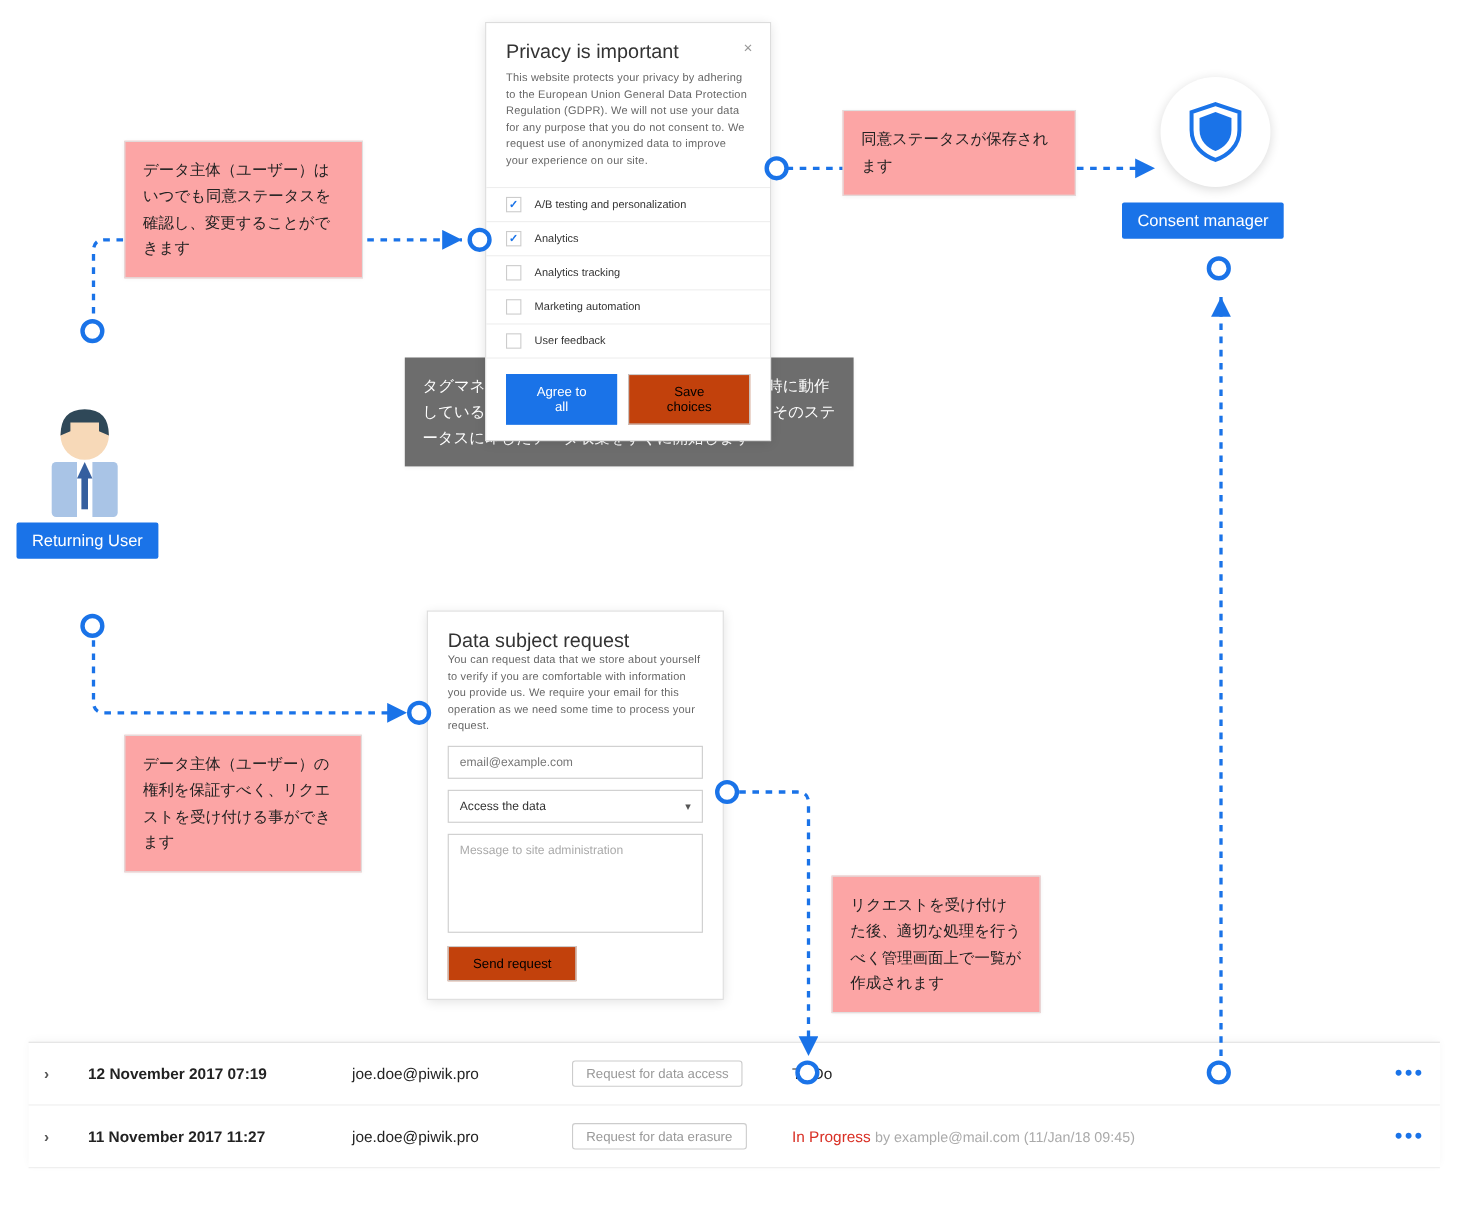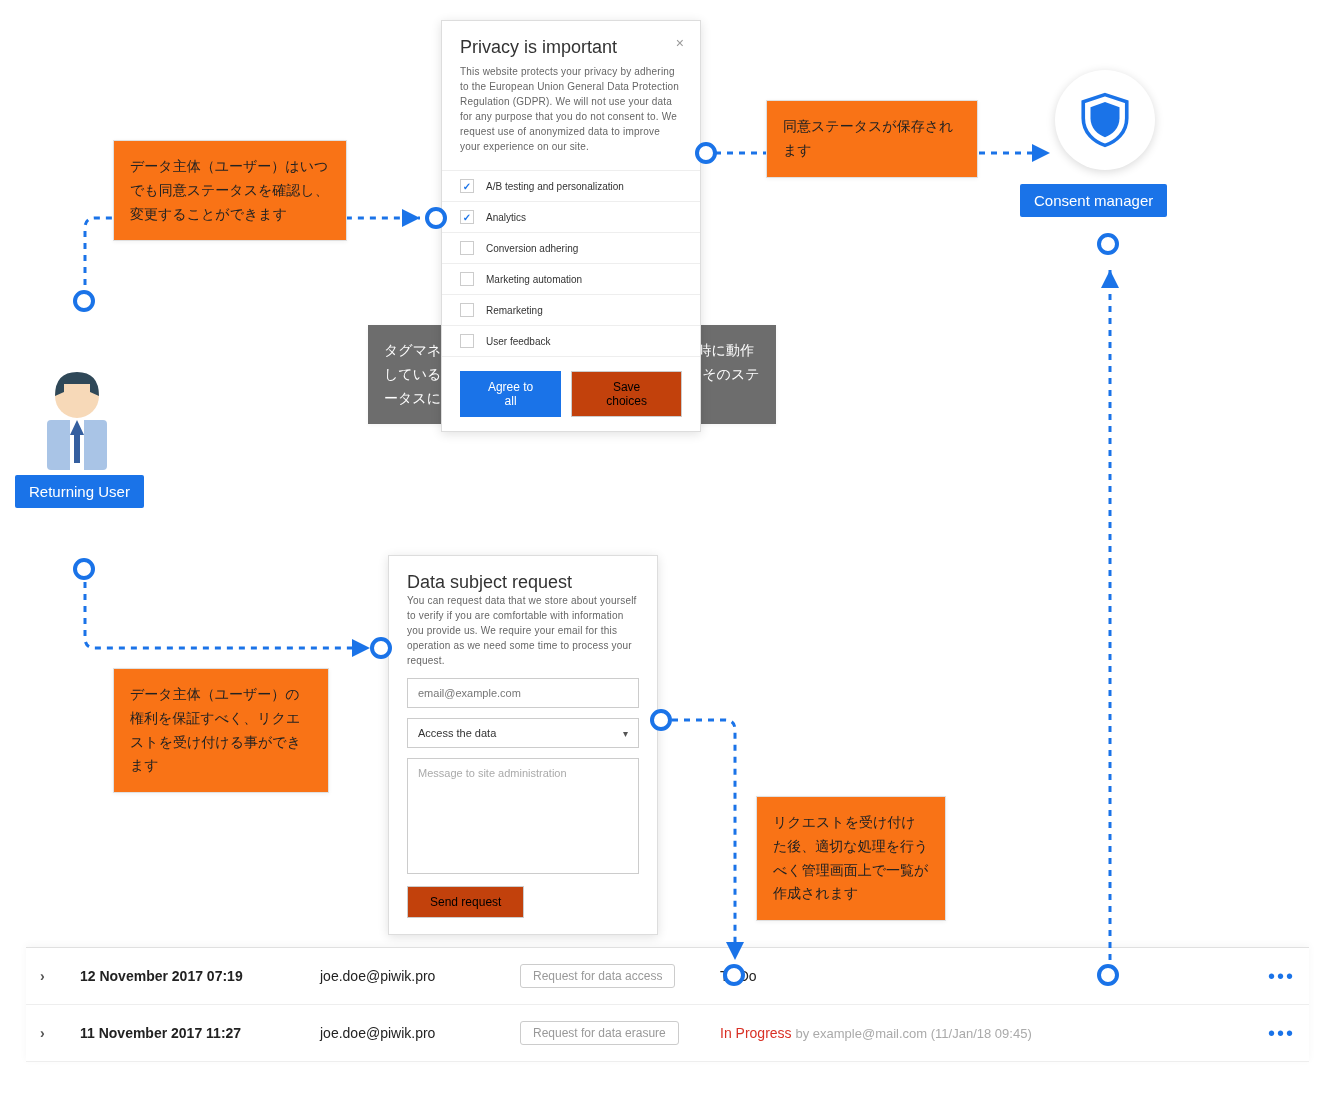--- a/index.html
+++ b/index.html
@@ -15,21 +15,21 @@
   
   .node {
     width: 22px; height: 22px;
     border: 4px solid #1a73e8;
     background: #fff;
     border-radius: 50%;
     z-index: 20;
   }
   
   .callout {
-    background: #f97316;
+    background: #fca5a5;
     border: 1px solid #e0e0e0;
     padding: 14px 16px;
     font-size: 14px;
     line-height: 1.7;
     color: #222;
     box-shadow: 0 1px 4px rgba(0,0,0,.05);
     z-index: 10;
   }
   .callout-dark {
     background: #6d6d6d;
@@ -82,21 +82,21 @@
     width: 100%;
     border: 1px solid #ccc;
     padding: 8px 10px;
     font-size: 11px;
     margin-top: 10px;
     color: #333;
     background: #fff;
   }
   .dsr-field.placeholder { color: #aaa; }
   .dsr-select { display: flex; justify-content: space-between; align-items: center; }
-  .dsr-textarea { height: 116px; }
+  .dsr-textarea { height: 90px; }
 
   
   .shield-circle {
     width: 100px; height: 100px;
     background: #fff;
     border-radius: 50%;
     box-shadow: 0 2px 10px rgba(0,0,0,.15);
     display: flex; align-items: center; justify-content: center;
   }
   .shield-svg { width: 58px; height: 58px; }
@@ -187,21 +187,21 @@
 <div class="abs node" style="left:73px; top:290px;"></div>
 <div class="abs node" style="left:425px; top:207px;"></div>
 <div class="abs node" style="left:695px; top:142px;"></div>
 <div class="abs node" style="left:1097px; top:233px;"></div>
 <div class="abs node" style="left:73px; top:558px;"></div>
 <div class="abs node" style="left:370px; top:637px;"></div>
 <div class="abs node" style="left:650px; top:709px;"></div>
 <div class="abs node" style="left:723px; top:964px;"></div>
 <div class="abs node" style="left:1097px; top:964px;"></div>
 
-<div class="abs callout" style="left:113px; top:140px; width:234px;">データ主体（ユーザー）はいつでも同意ステータスを確認し、変更することができます</div>
+<div class="abs callout" style="left:113px; top:128px; width:217px;">データ主体（ユーザー）はいつでも同意ステータスを確認し、変更することができます</div>
 <div class="abs callout" style="left:766px; top:100px; width:212px;">同意ステータスが保存されます</div>
 <div class="abs callout callout-dark" style="left:368px; top:325px; width:408px;">タグマネージャーとコンセントマネージャーは同時に動作しているため、変更は即時保存され、PiwikPROはそのステータスに即したデータ収集をすぐに開始します</div>
 <div class="abs callout" style="left:113px; top:668px; width:216px;">データ主体（ユーザー）の権利を保証すべく、リクエストを受け付ける事ができます</div>
 <div class="abs callout" style="left:756px; top:796px; width:190px;">リクエストを受け付けた後、適切な処理を行うべく管理画面上で一覧が作成されます</div>
 
 <div class="abs card" style="left:441px; top:20px; width:260px;">
   <span class="close-x">×</span>
   <div class="card-pad">
     <div class="card-title">Privacy is important</div>
     <div class="card-desc">This website protects your privacy by adhering to the European Union General Data Protection Regulation (GDPR). We will not use your data for any purpose that you do not consent to. We request use of anonymized data to improve your experience on our site.</div>
@@ -210,29 +210,25 @@
       <div class="opt-row">
         <span class="chk checked"></span>
         <span>A/B testing and personalization</span>
       </div>
       <div class="opt-row">
         <span class="chk checked"></span>
         <span>Analytics</span>
       </div>
       <div class="opt-row">
         <span class="chk"></span>
-        <span>Conversion adhering</span>
+        <span>Analytics tracking</span>
       </div>
       <div class="opt-row">
         <span class="chk"></span>
         <span>Marketing automation</span>
-      </div>
-      <div class="opt-row">
-        <span class="chk"></span>
-        <span>Remarketing</span>
       </div>
       <div class="opt-row">
         <span class="chk"></span>
         <span>User feedback</span>
       </div>
     </div>
   <div class="btn-row">
     <button class="btn btn-primary">Agree to all</button>
     <button class="btn">Save choices</button>
   </div>

